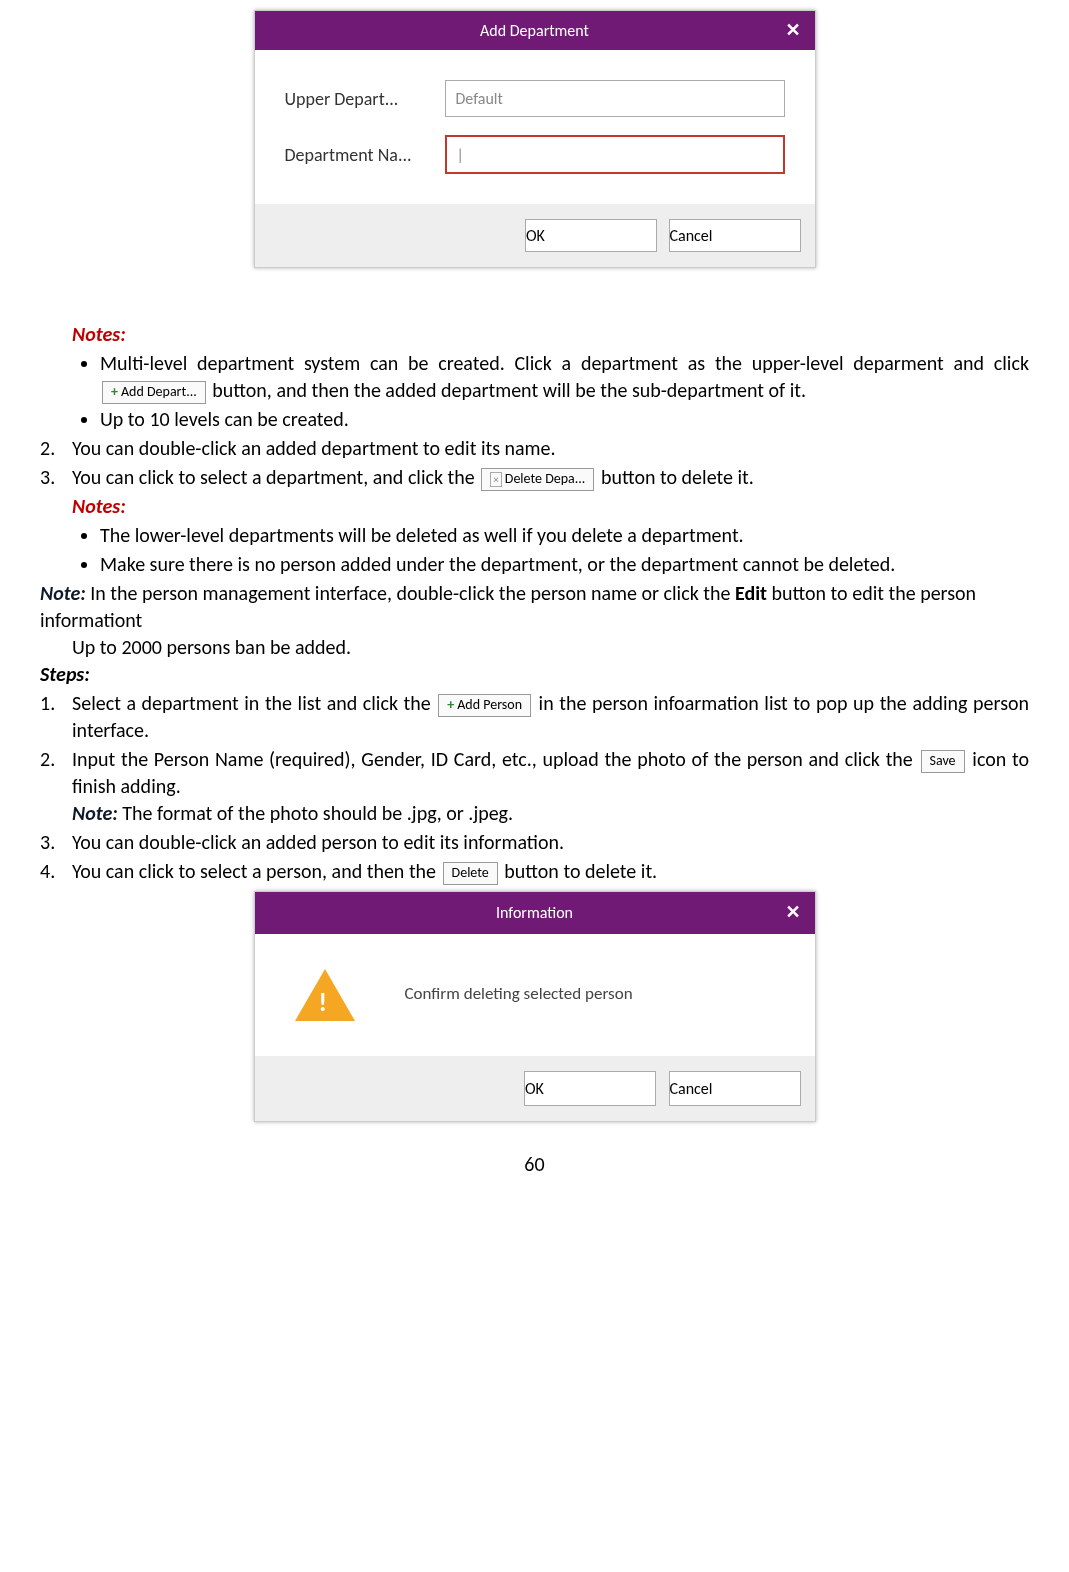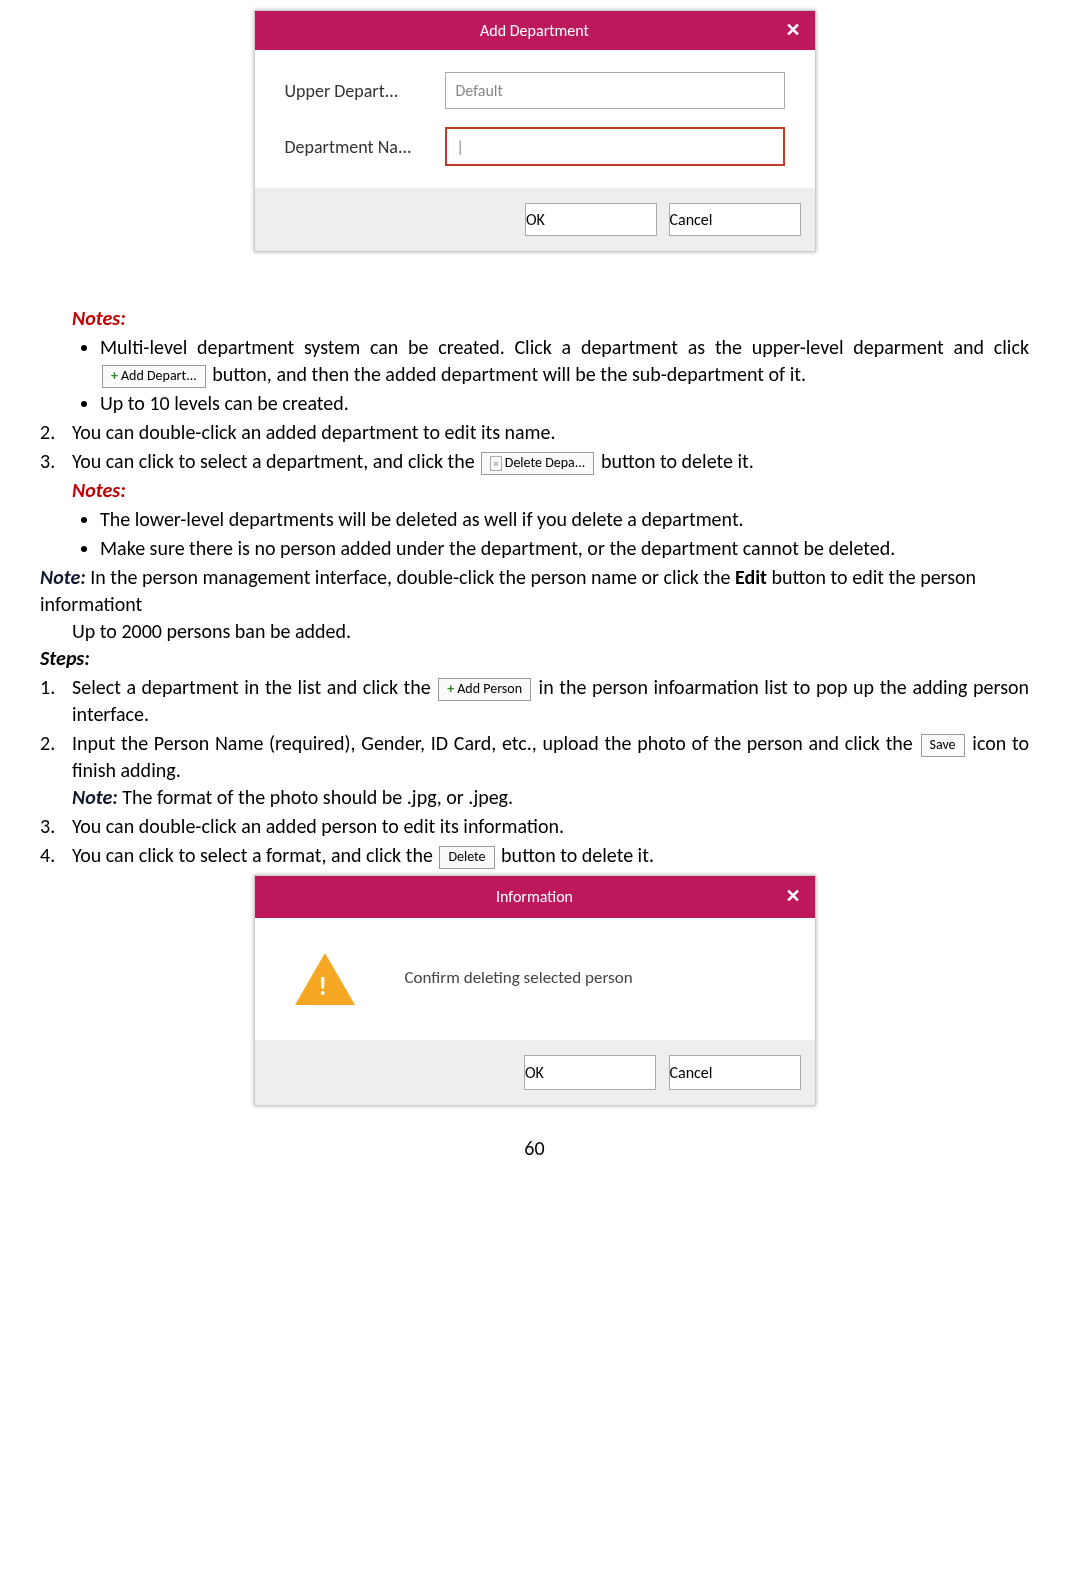--- a/index.html
+++ b/index.html
@@ -22,41 +22,41 @@
     border-bottom: 2px solid #000;
   }
   .dialog {
     width: 560px;
     margin: 10px auto 5px auto;
     border: 1px solid #ccc;
     background: #f3f3f3;
     box-shadow: 0 0 4px rgba(0,0,0,0.3);
   }
   .dialog-title {
-    background: #be185d;
+    background: #701a75;
     color: #fff;
     padding: 10px 14px;
     font-size: 16px;
     position: relative;
   }
   .dialog-title .close-x {
     position: absolute;
     right: 14px;
     top: 8px;
     color: #fff;
     font-size: 18px;
     font-weight: bold;
   }
   .dialog-title .title-text {
     display: block;
     text-align: center;
   }
   .dialog-body {
     background: #fff;
-    padding: 4px 30px;
+    padding: 12px 30px;
   }
   .fld-row {
     display: flex;
     align-items: center;
     margin: 18px 0;
   }
   .fld-label {
     width: 160px;
     font-size: 18px;
     color: #333;
@@ -274,21 +274,21 @@
         <span class="note-inline">Note:</span><span> The format of the photo should be .jpg, or .jpeg.</span>
       </div>
     </div>
     <div class="numitem">
       <div class="num">3.</div>
       <div class="txt">You can double-click an added person to edit its information.</div>
     </div>
     <div class="numitem">
       <div class="num">4.</div>
       <div class="txt">
-        <span>You can click to select a format, and click the </span>
+        <span>You can click to select a person, and then the </span>
         <span class="inline-btn">Delete</span>
         <span> button to delete it.</span>
       </div>
     </div>
 
     <div class="info-dialog">
       <div class="dialog-title">
         <span class="title-text">Information</span>
         <span class="close-x">✕</span>
       </div>

